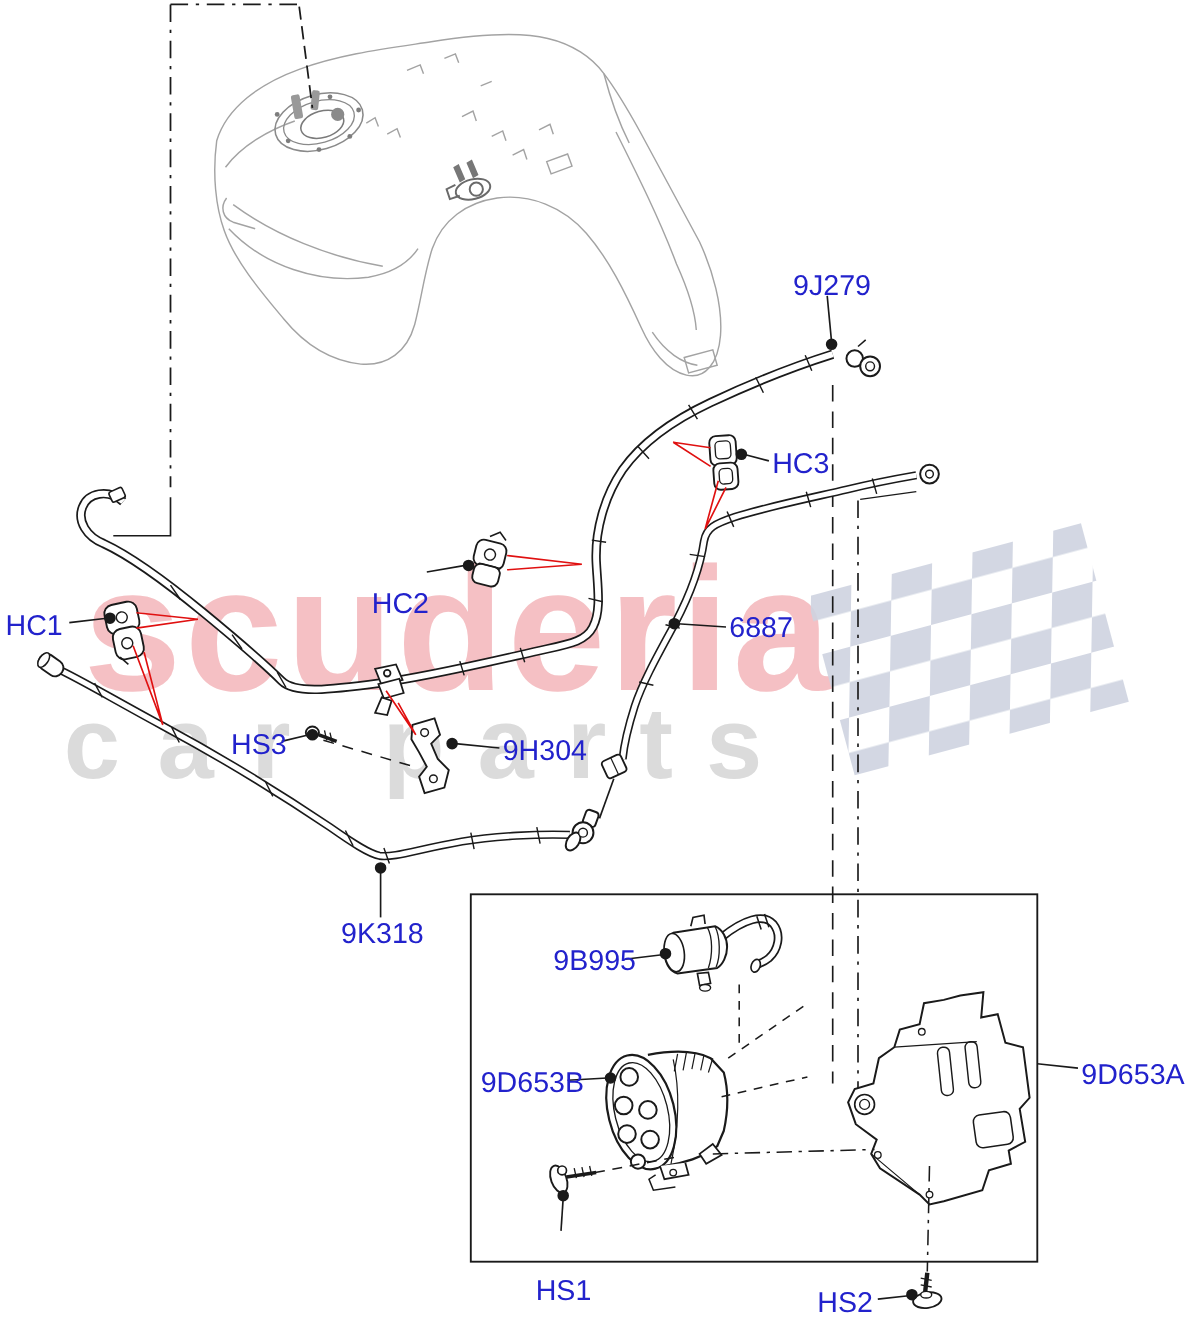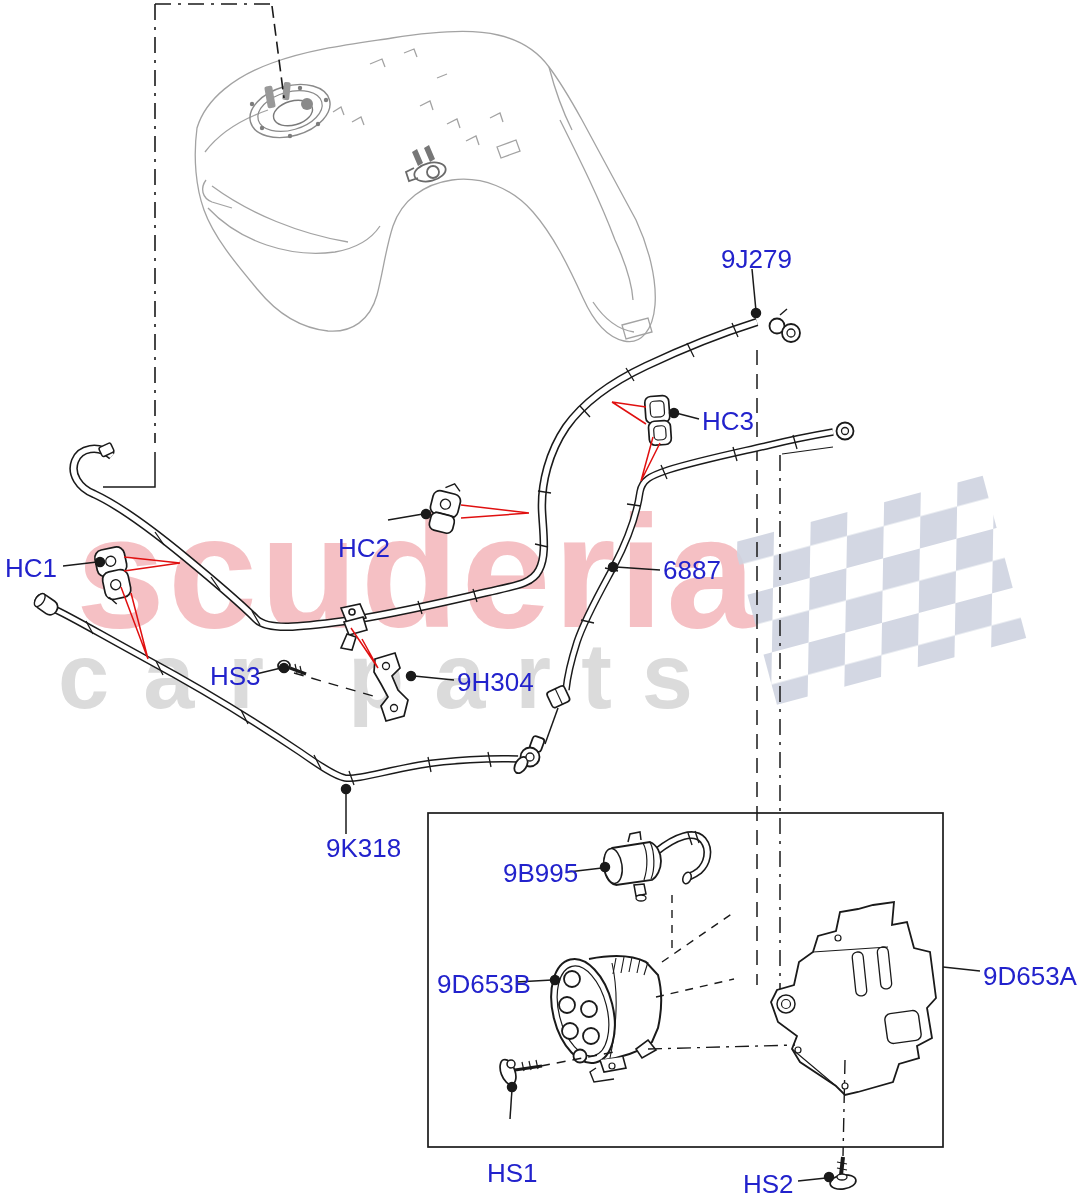--- a/index.html
+++ b/index.html
@@ -328,20 +328,20 @@
     </g>
   </svg>
 
   <div class="lbl" style="left:721px;top:246px">9J279</div>
   <div class="lbl" style="left:702px;top:408px">HC3</div>
   <div class="lbl" style="left:338px;top:535px">HC2</div>
   <div class="lbl" style="left:5px;top:555px">HC1</div>
   <div class="lbl" style="left:663px;top:557px">6887</div>
   <div class="lbl" style="left:210px;top:663px">HS3</div>
   <div class="lbl" style="left:457px;top:669px">9H304</div>
-  <div class="lbl" style="left:326px;top:835px">9K318</div>
+  <div class="lbl" style="left:310px;top:835px">9K318</div>
   <div class="lbl" style="left:503px;top:860px">9B995</div>
   <div class="lbl" style="left:437px;top:971px">9D653B</div>
   <div class="lbl" style="left:983px;top:963px">9D653A</div>
   <div class="lbl" style="left:487px;top:1160px">HS1</div>
   <div class="lbl" style="left:743px;top:1171px">HS2</div>
 
 </div>
 
 </body></html>

